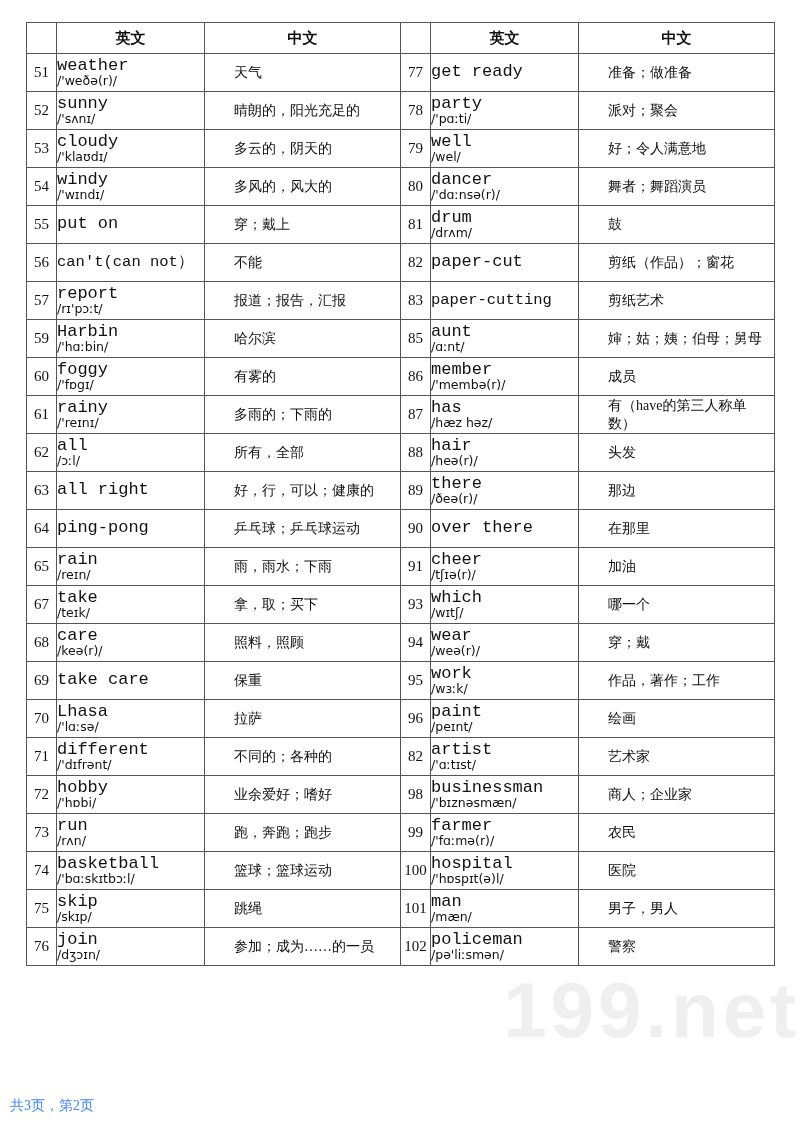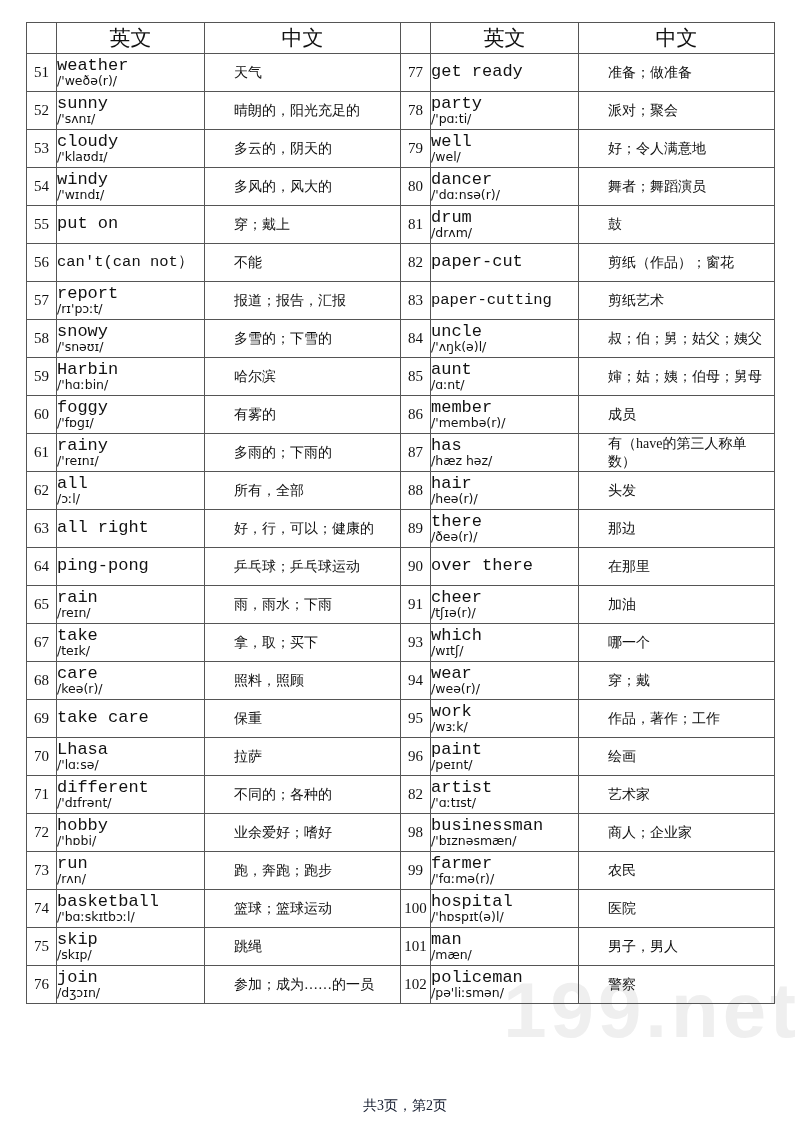--- a/index.html
+++ b/index.html
@@ -45,22 +45,22 @@
     background: transparent;
   }
   table.vocab th, table.vocab td {
     border: 1px solid #555555;
     padding: 0;
     vertical-align: middle;
   }
   table.vocab thead th {
     height: 30px;
     text-align: center;
-    font-weight: normal;
-    font-size: 21px;
+    font-weight: bold;
+    font-size: 15px;
     font-family: "Liberation Serif", serif;
   }
   col.num { width: 30px; }
   col.en  { width: 148px; }
   col.cn  { width: 196px; }
 
   td.num {
     text-align: center;
     font-size: 15px;
     font-family: "Liberation Serif", serif;
@@ -88,24 +88,23 @@
     display: block;
     white-space: nowrap;
     margin-top: -1px;
   }
   .cnwrap { display: block; margin-left: 29px; }
   .footer {
     position: absolute;
     left: 10px;
     right: 0;
     bottom: 22px;
-    text-align: center;
     font-size: 14px;
     font-family: "Liberation Serif", serif;
-    color: #0f172a;
+    color: #3b82f6;
     z-index: 2;
   }
   tr.row { height: 38px; }
 </style>
 </head>
 <body>
 
 <div class="page">
 
   <div class="watermark">199.net</div>
@@ -245,38 +244,20 @@
           </td>
           <td class="num">83</td>
           <td class="en">
             <span class="word small">paper-cutting</span>
           </td>
           <td class="cn">
             <span class="cnwrap">剪纸艺术</span>
           </td>
         </tr>
         <tr class="row">
-          <td class="num">58</td>
-          <td class="en">
-            <span class="word">snowy</span>
-            <span class="phon">/'snəʊɪ/</span>
-          </td>
-          <td class="cn">
-            <span class="cnwrap">多雪的；下雪的</span>
-          </td>
-          <td class="num">84</td>
-          <td class="en">
-            <span class="word">uncle</span>
-            <span class="phon">/'ʌŋk(ə)l/</span>
-          </td>
-          <td class="cn">
-            <span class="cnwrap">叔；伯；舅；姑父；姨父</span>
-          </td>
-        </tr>
-        <tr class="row">
           <td class="num">59</td>
           <td class="en">
             <span class="word">Harbin</span>
             <span class="phon">/'hɑːbin/</span>
           </td>
           <td class="cn">
             <span class="cnwrap">哈尔滨</span>
           </td>
           <td class="num">85</td>
           <td class="en">

